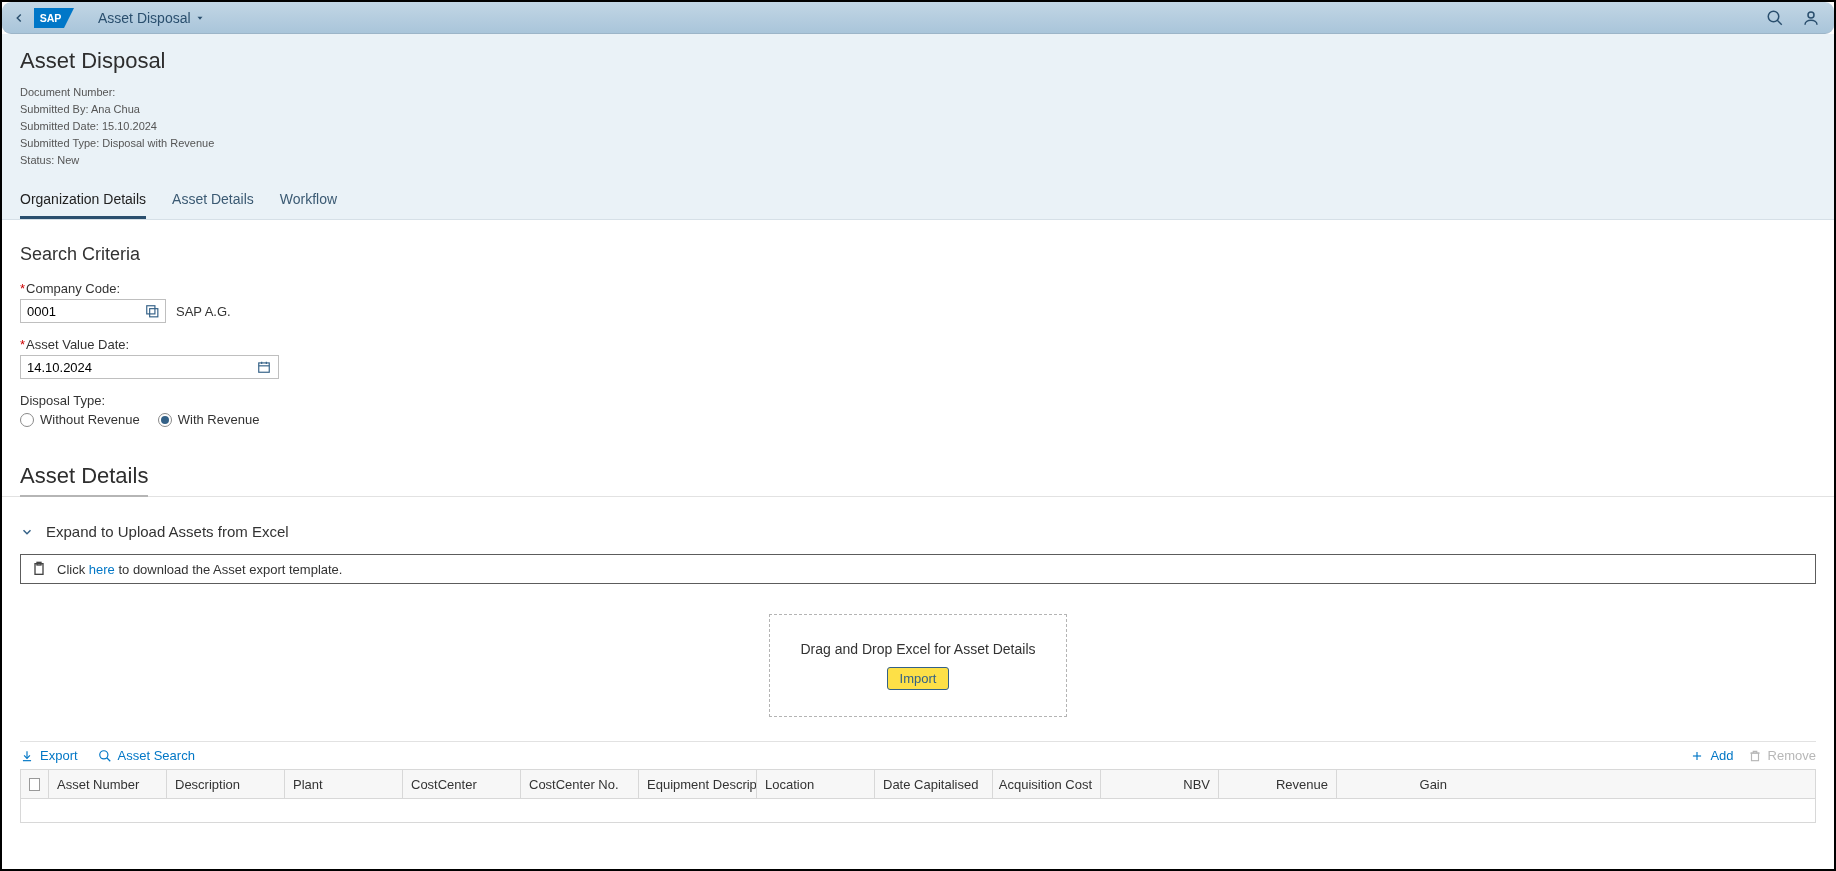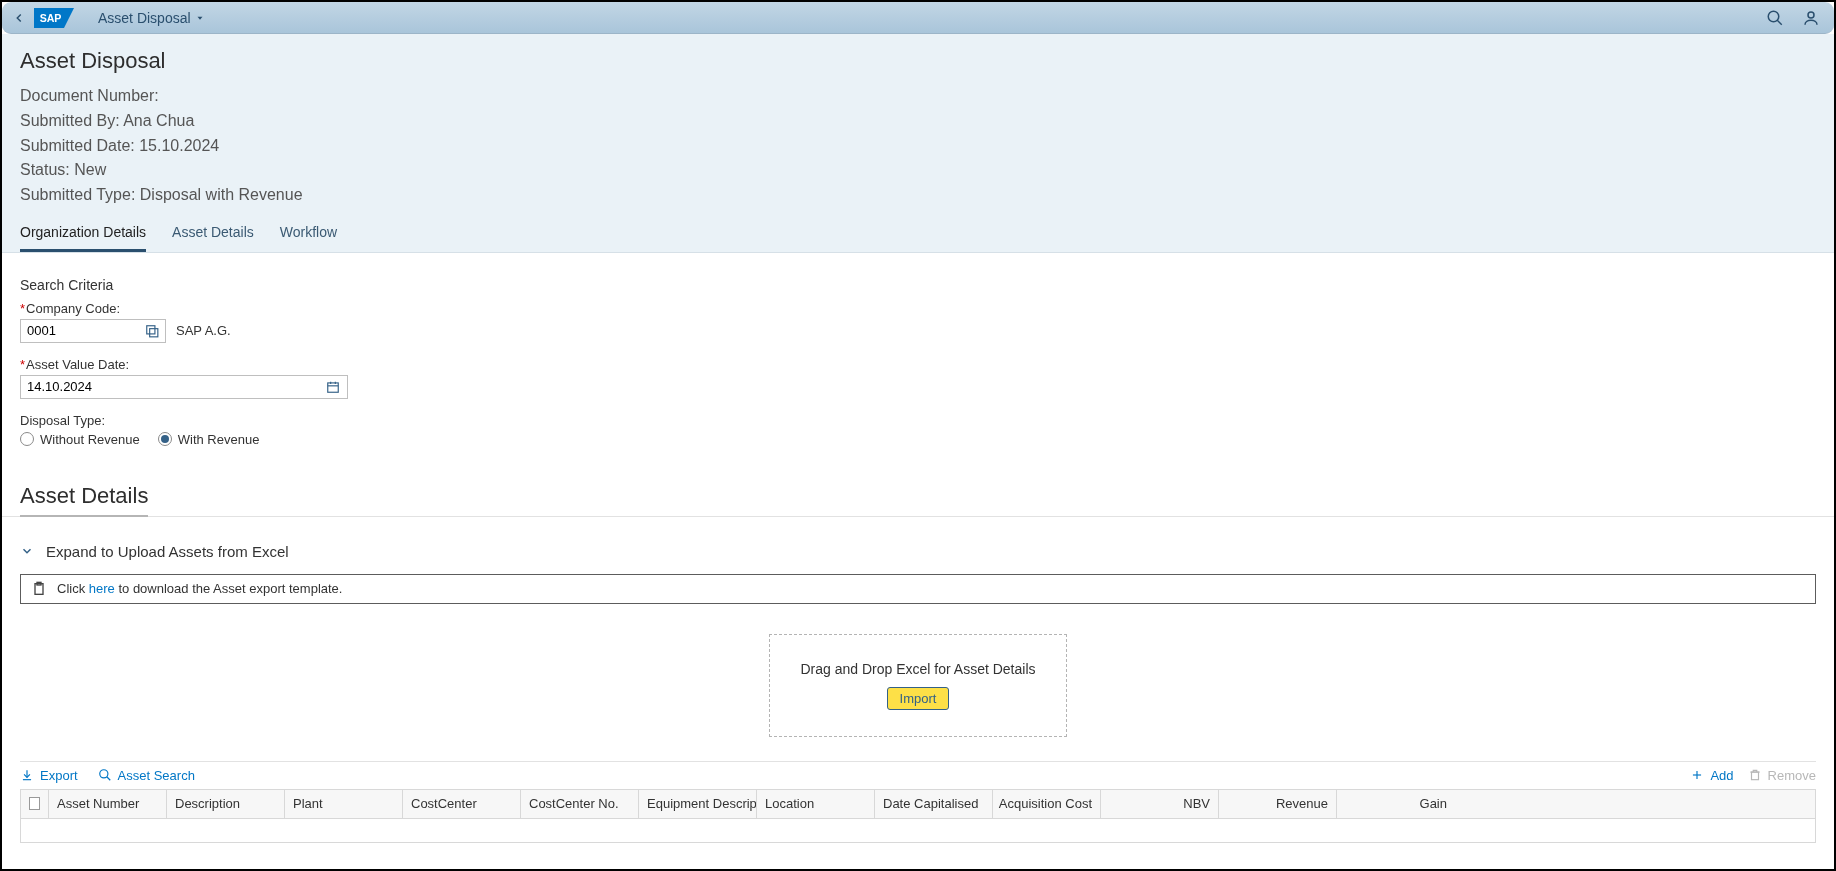--- a/index.html
+++ b/index.html
@@ -15,46 +15,46 @@
   .logo svg { height: 20px; width: auto; }
   .shell-title { display:flex; align-items:center; gap:4px; margin-left: 20px; color: #2a4f6e; font-size: 14px; cursor:pointer; }
   .shell-title svg { width:10px; height:10px; }
   .shell-right { margin-left:auto; display:flex; align-items:center; gap: 18px; padding-right: 8px; }
   .shell-icon { width:18px; height:18px; color:#2a4f6e; cursor:pointer; display:flex; align-items:center; justify-content:center; }
   .shell-icon svg { width:18px; height:18px; }
 
   
   .page-sub { background: #eaf2f7; padding: 14px 18px 0 18px; }
   .page-title { font-size: 22px; color:#2e2e2e; font-weight: 400; margin-bottom: 10px; }
-  .meta-lines { color:#555; font-size:16px; line-height: 1.55; margin-bottom: 10px; }
+  .meta-lines { color:#555; font-size:11px; line-height: 1.55; margin-bottom: 16px; }
 
   
   .tab-strip { display:flex; gap: 26px; font-size: 14px; color:#3b5a73; }
   .tab { padding: 6px 0 9px 0; cursor:pointer; }
   .tab.active { color:#222; border-bottom: 3px solid #2a4f6e; font-weight: 500; }
 
   .page-sub-sep { height:1px; background:#d6e0e7; }
 
   
   .content { padding: 24px 18px; background: #fff; }
 
-  .section-title { color:#333; font-size: 14px; margin-bottom: 8px; }
+  .section-title { color:#333; font-size: 18px; margin-bottom: 16px; }
 
   .form-grp { margin-bottom: 14px; }
   .form-label { font-size: 13px; color:#333; margin-bottom: 3px; display:block; }
   .req-star { color:#c00; margin-right:1px; }
 
   .val-input-wrap { display:flex; align-items:center; gap: 10px; }
 
   .inp { height: 24px; border: 1px solid #bfbfbf; background:#fff; display:flex; align-items:center; padding: 0 6px; position:relative; }
   .inp input { border:none; outline:none; width:100%; font-size:13px; }
   .inp .inp-icon { margin-left:auto; width:16px; height:16px; color:#346187; cursor:pointer; display:flex; align-items:center; justify-content:center; }
   .inp .inp-icon svg { width:14px; height:14px; }
   .inp.cc { width: 146px; }
-  .inp.dt { width: 328px; }
+  .inp.dt { width: 259px; }
 
   .radio-row { display:flex; align-items:center; gap: 18px; margin-top: 4px; }
   .radio-item { display:flex; align-items:center; gap:6px; cursor:pointer; font-size:13px; }
   .radio-dot { width:14px; height:14px; border:1px solid #8a8a8a; border-radius:50%; display:flex; align-items:center; justify-content:center; }
   .radio-item.selected .radio-dot::after { content:""; width:8px; height:8px; border-radius:50%; background:#346187; }
 
   
   .asset-title-wrap { padding: 22px 0 0 0; }
   .asset-title-text { font-size:22px; color:#2e2e2e; padding-bottom:6px; display:inline-block; border-bottom:2px solid #b5b5b5; }
   .full-sep { height:1px; background:#e2e2e2; margin: 0 -18px 26px -18px; }
@@ -142,22 +142,22 @@
     </div>
   </div>
 </div>
 
 <div class="page-sub">
   <div class="page-title">Asset Disposal</div>
   <div class="meta-lines">
     <div><span>Document Number:</span> <span></span></div>
     <div><span>Submitted By:</span> <span>Ana Chua</span></div>
     <div><span>Submitted Date:</span> <span>15.10.2024</span></div>
+    <div><span>Submitted Type:</span> <span>Disposal with Revenue</span></div>
     <div><span>Status:</span> <span>New</span></div>
-    <div><span>Submitted Type:</span> <span>Disposal with Revenue</span></div>
   </div>
   <div class="tab-strip">
     <div class="tab active">Organization Details</div>
     <div class="tab">Asset Details</div>
     <div class="tab">Workflow</div>
   </div>
 </div>
 <div class="page-sub-sep"></div>
 
 <div class="content">

